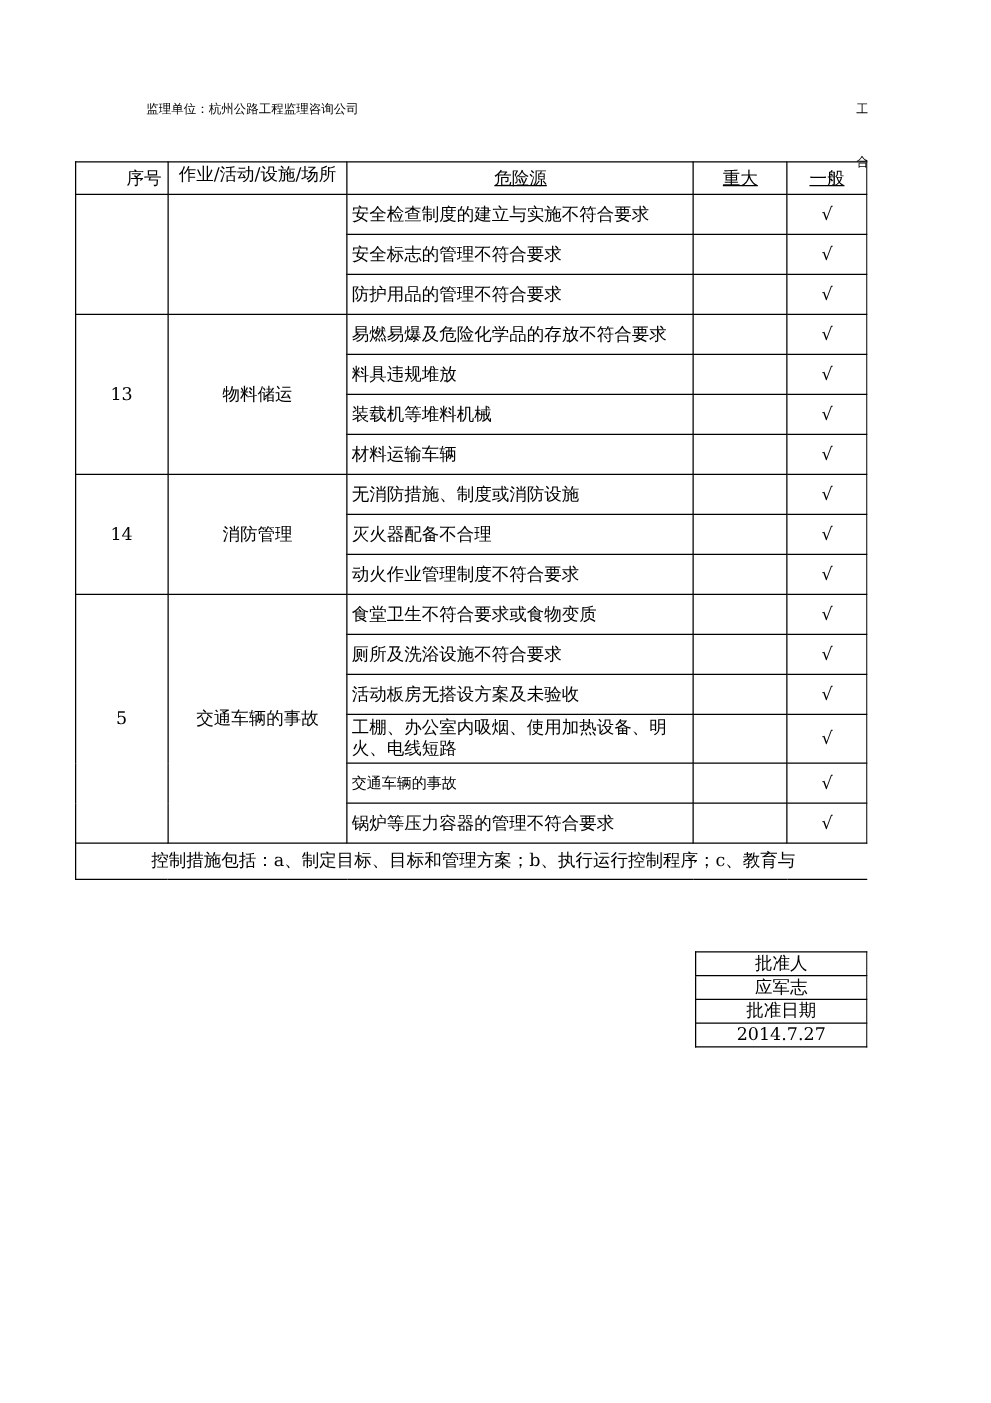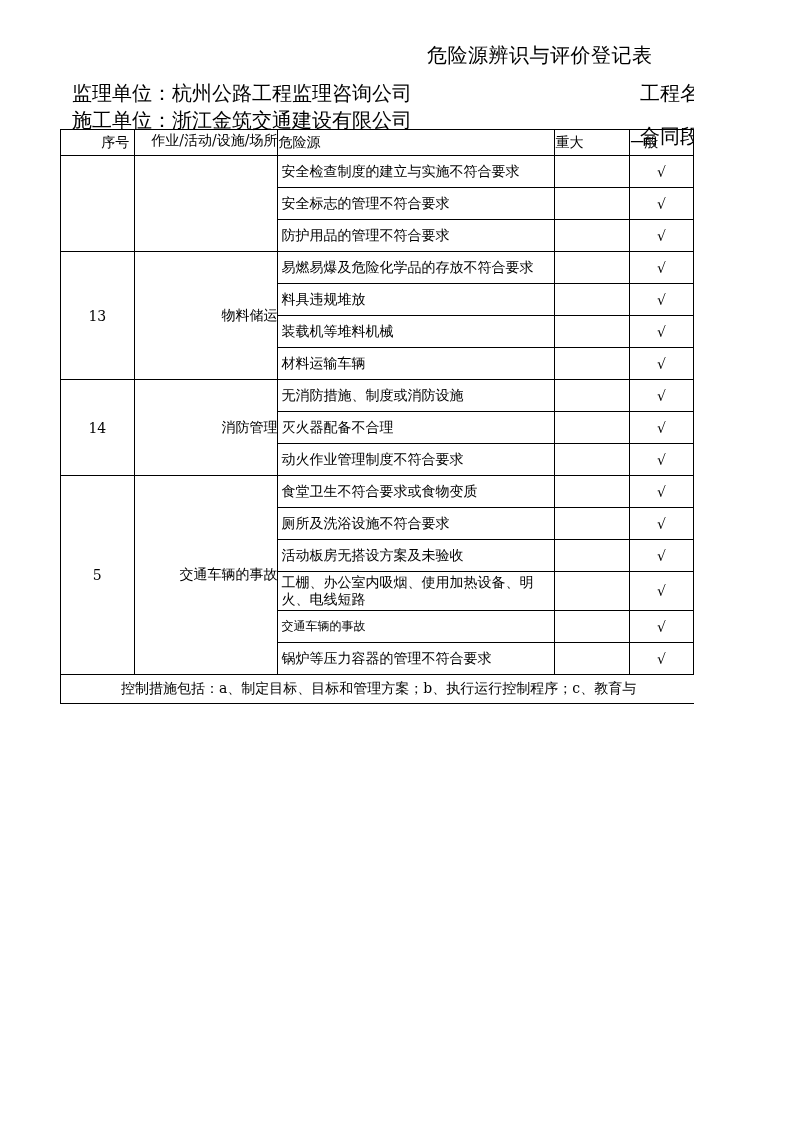--- a/index.html
+++ b/index.html
@@ -1,52 +1,50 @@
 <!DOCTYPE html>
 <html><head>
 <meta charset="utf-8">
 <style>
   html, body { margin:0; padding:0; background:#ffffff; }
   body { width:793px; height:1122px; position:relative; overflow:hidden;
          font-family:"DejaVu Serif","Liberation Serif",serif; color:#000; }
   .abs { position:absolute; white-space:nowrap; }
   .title { font-family:"DejaVu Sans","Liberation Sans",sans-serif; font-size:20px; left:427px; top:42px; letter-spacing:0.5px; }
-  .info { font-size:20px; }
+  .info { font-size:10px;margin-left:45px; }
   .clip { position:absolute; left:0; top:0; width:694px; height:1122px; overflow:hidden; }
   table.main { position:absolute; left:60px; top:129px; border-collapse:collapse; table-layout:fixed; }
   table.main td { border:1px solid #000; font-size:14px; padding:0; overflow:hidden; }
   .c1 { width:39px; text-align:center; }
-  .c2 { width:156px; text-align:right; }
+  .c2 { width:156px; text-align:center; }
   .c3 { width:299px; text-align:left; padding-left:3px !important; }
   .c4 { width:80px; text-align:center; }
   .c5 { width:68px; text-align:center; }
   .hdr td { height:24px; vertical-align:top; }
   .hdr .c2 { line-height:18px; position:relative; }
   .hdr .c2 .wrap { height:24px; overflow:hidden; padding-top:1px; }
-  .hdr .c3, .hdr .c4, .hdr .c5 { text-align:left; vertical-align:middle; padding-left:0 !important; }
+  .hdr .c3, .hdr .c4, .hdr .c5 { text-align:center; vertical-align:middle; padding-left:0 !important;text-decoration:underline; }
   .hdr .c1 { vertical-align:middle;padding-left:36px; }
   tr.r td { height:31px; }
   tr.r2 td { height:38px; }
   td.small { font-size:12px !important; }
   .check { font-size:13px; }
   .twoline { line-height:17px; white-space:normal; }
   .footer td { height:28px; font-size:14px; text-align:left; padding-left:60px !important; border-right:none !important; white-space:nowrap;margin-top:27px; }
   table.appr { position:absolute; left:556px; top:761px; border-collapse:collapse; }
   table.appr td { border:1px solid #000; width:137px; height:18px; text-align:center; font-size:14px; padding:0; line-height:18px; }
 </style>
 </head>
 <body>
 
 <div class="clip">
 
-  <div class="abs title">危险源辨识与评价登记表</div>
 
   <div class="abs info" style="left:72px; top:80px;">监理单位：杭州公路工程监理咨询公司</div>
   <div class="abs info" style="left:640px; top:80px;">工程名称</div>
-  <div class="abs info" style="left:72px; top:107px;">施工单位：浙江金筑交通建设有限公司</div>
   <div class="abs info" style="left:640px; top:123px;">合同段：</div>
 
   <table class="main">
     <tbody>
         <tr class="hdr">
       <td class="c1">序号</td>
       <td class="c2">
             <div class="wrap">作业/活动/设施/场所</div>
           </td>
       <td class="c3">危险源</td>
@@ -145,14 +143,30 @@
       <td class="c4"></td>
       <td class="c5 check">√</td>
     </tr>
 
     <tr class="footer">
       <td colspan="5">控制措施包括：a、制定目标、目标和管理方案；b、执行运行控制程序；c、教育与</td>
     </tr>
   </tbody>
     </table>
 
+  <table class="appr">
+    <tbody>
+        <tr>
+          <td>批准人</td>
+        </tr>
+    <tr>
+          <td>应军志</td>
+        </tr>
+    <tr>
+          <td>批准日期</td>
+        </tr>
+    <tr>
+          <td>2014.7.27</td>
+        </tr>
+  </tbody>
+    </table>
 
 </div>
 
 </body></html>

